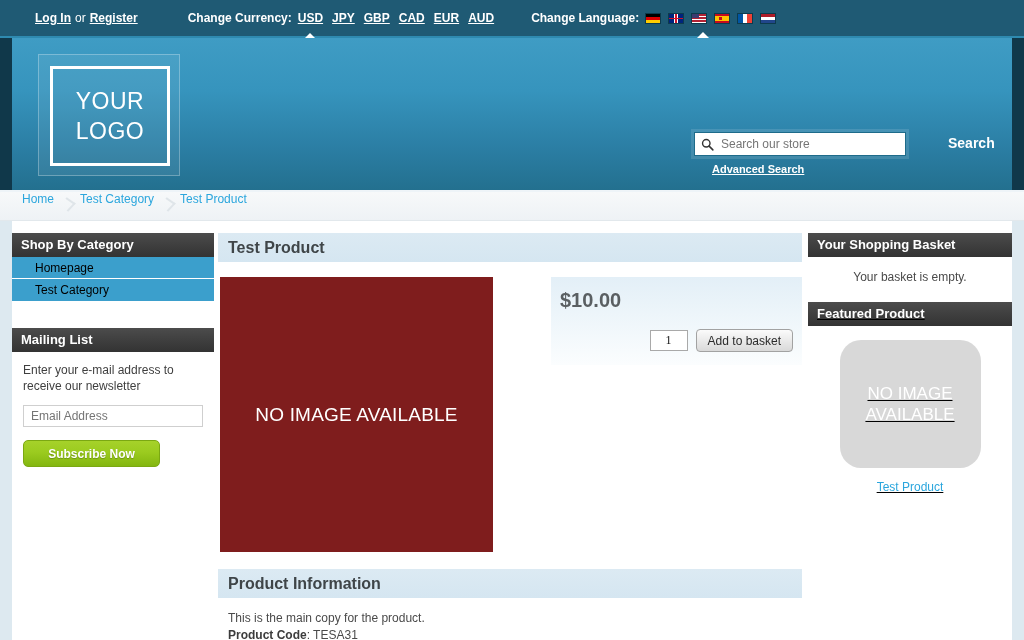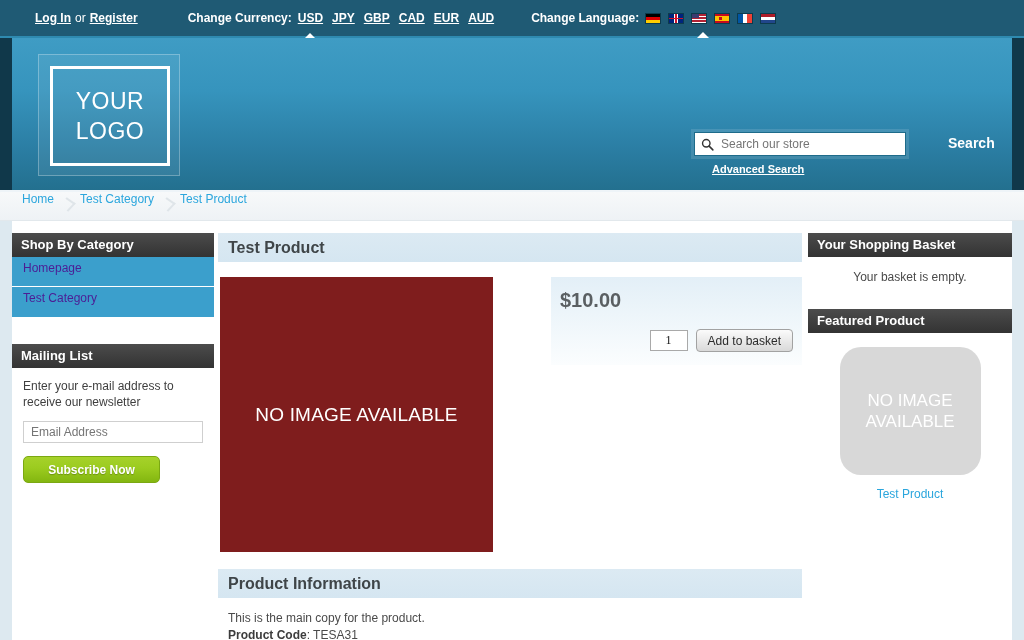--- a/index.html
+++ b/index.html
@@ -171,22 +171,22 @@
   .panel-head {
     background: linear-gradient(to bottom,#4c4c4c 0%, #3f3f3f 50%, #333333 100%);
     color: #ffffff; font-size: 13px; font-weight: bold;
     padding: 6px 9px; height: 24px; line-height: 12px;
   }
 
   
   .col-left { position: absolute; left: 0px; top: 12px; width: 202px; }
   .cat-list { margin: 0; padding: 0; list-style: none; }
   .cat-item {
-    background: #3b9fcc; color: #4c1d95; font-size: 12px;
-    padding: 5px 11px; height: 30px; line-height: 12px;
+    background: #3b9fcc; color: #000000; font-size: 12px;
+    padding: 5px 23px; height: 22px; line-height: 12px;
     border-bottom: 1px solid #ffffff; cursor: pointer;
   }
   .cat-item:last-child { border-bottom: 0; }
   .ml-block { margin-top: 27px; }
   .ml-text {
     font-size: 12px; color: #3f3f3f; line-height: 16px;
     padding: 10px 11px 0 11px;
   }
   .email-input {
     display: block; margin: 11px 0 0 11px;
@@ -254,21 +254,21 @@
   }
   .info-body { padding: 12px 2px 0 10px; font-size: 12px; color: #4a4a4a; line-height: 17px; }
   .code-label { font-weight: bold; color: #3c3c3c; }
 
   
   .col-right { position: absolute; left: 796px; top: 12px; width: 204px; }
   .basket-empty {
     text-align: center; font-size: 12px; color: #4a4a4a;
     padding: 13px 0 0 0;
   }
-  .feat-block { margin-top: 25px; }
+  .feat-block { margin-top: 18px; text-decoration: underline; }
   .feat-image {
     margin: 14px auto 0 auto;
     width: 141px; height: 128px;
     background: #d8d8d8;
     display: flex; align-items: center; justify-content: center;
     text-align: center;
     border-radius: 21px;
   }
   .noimg-feat { color: #ffffff; font-size: 17px; line-height: 21px; }
   .feat-link {

